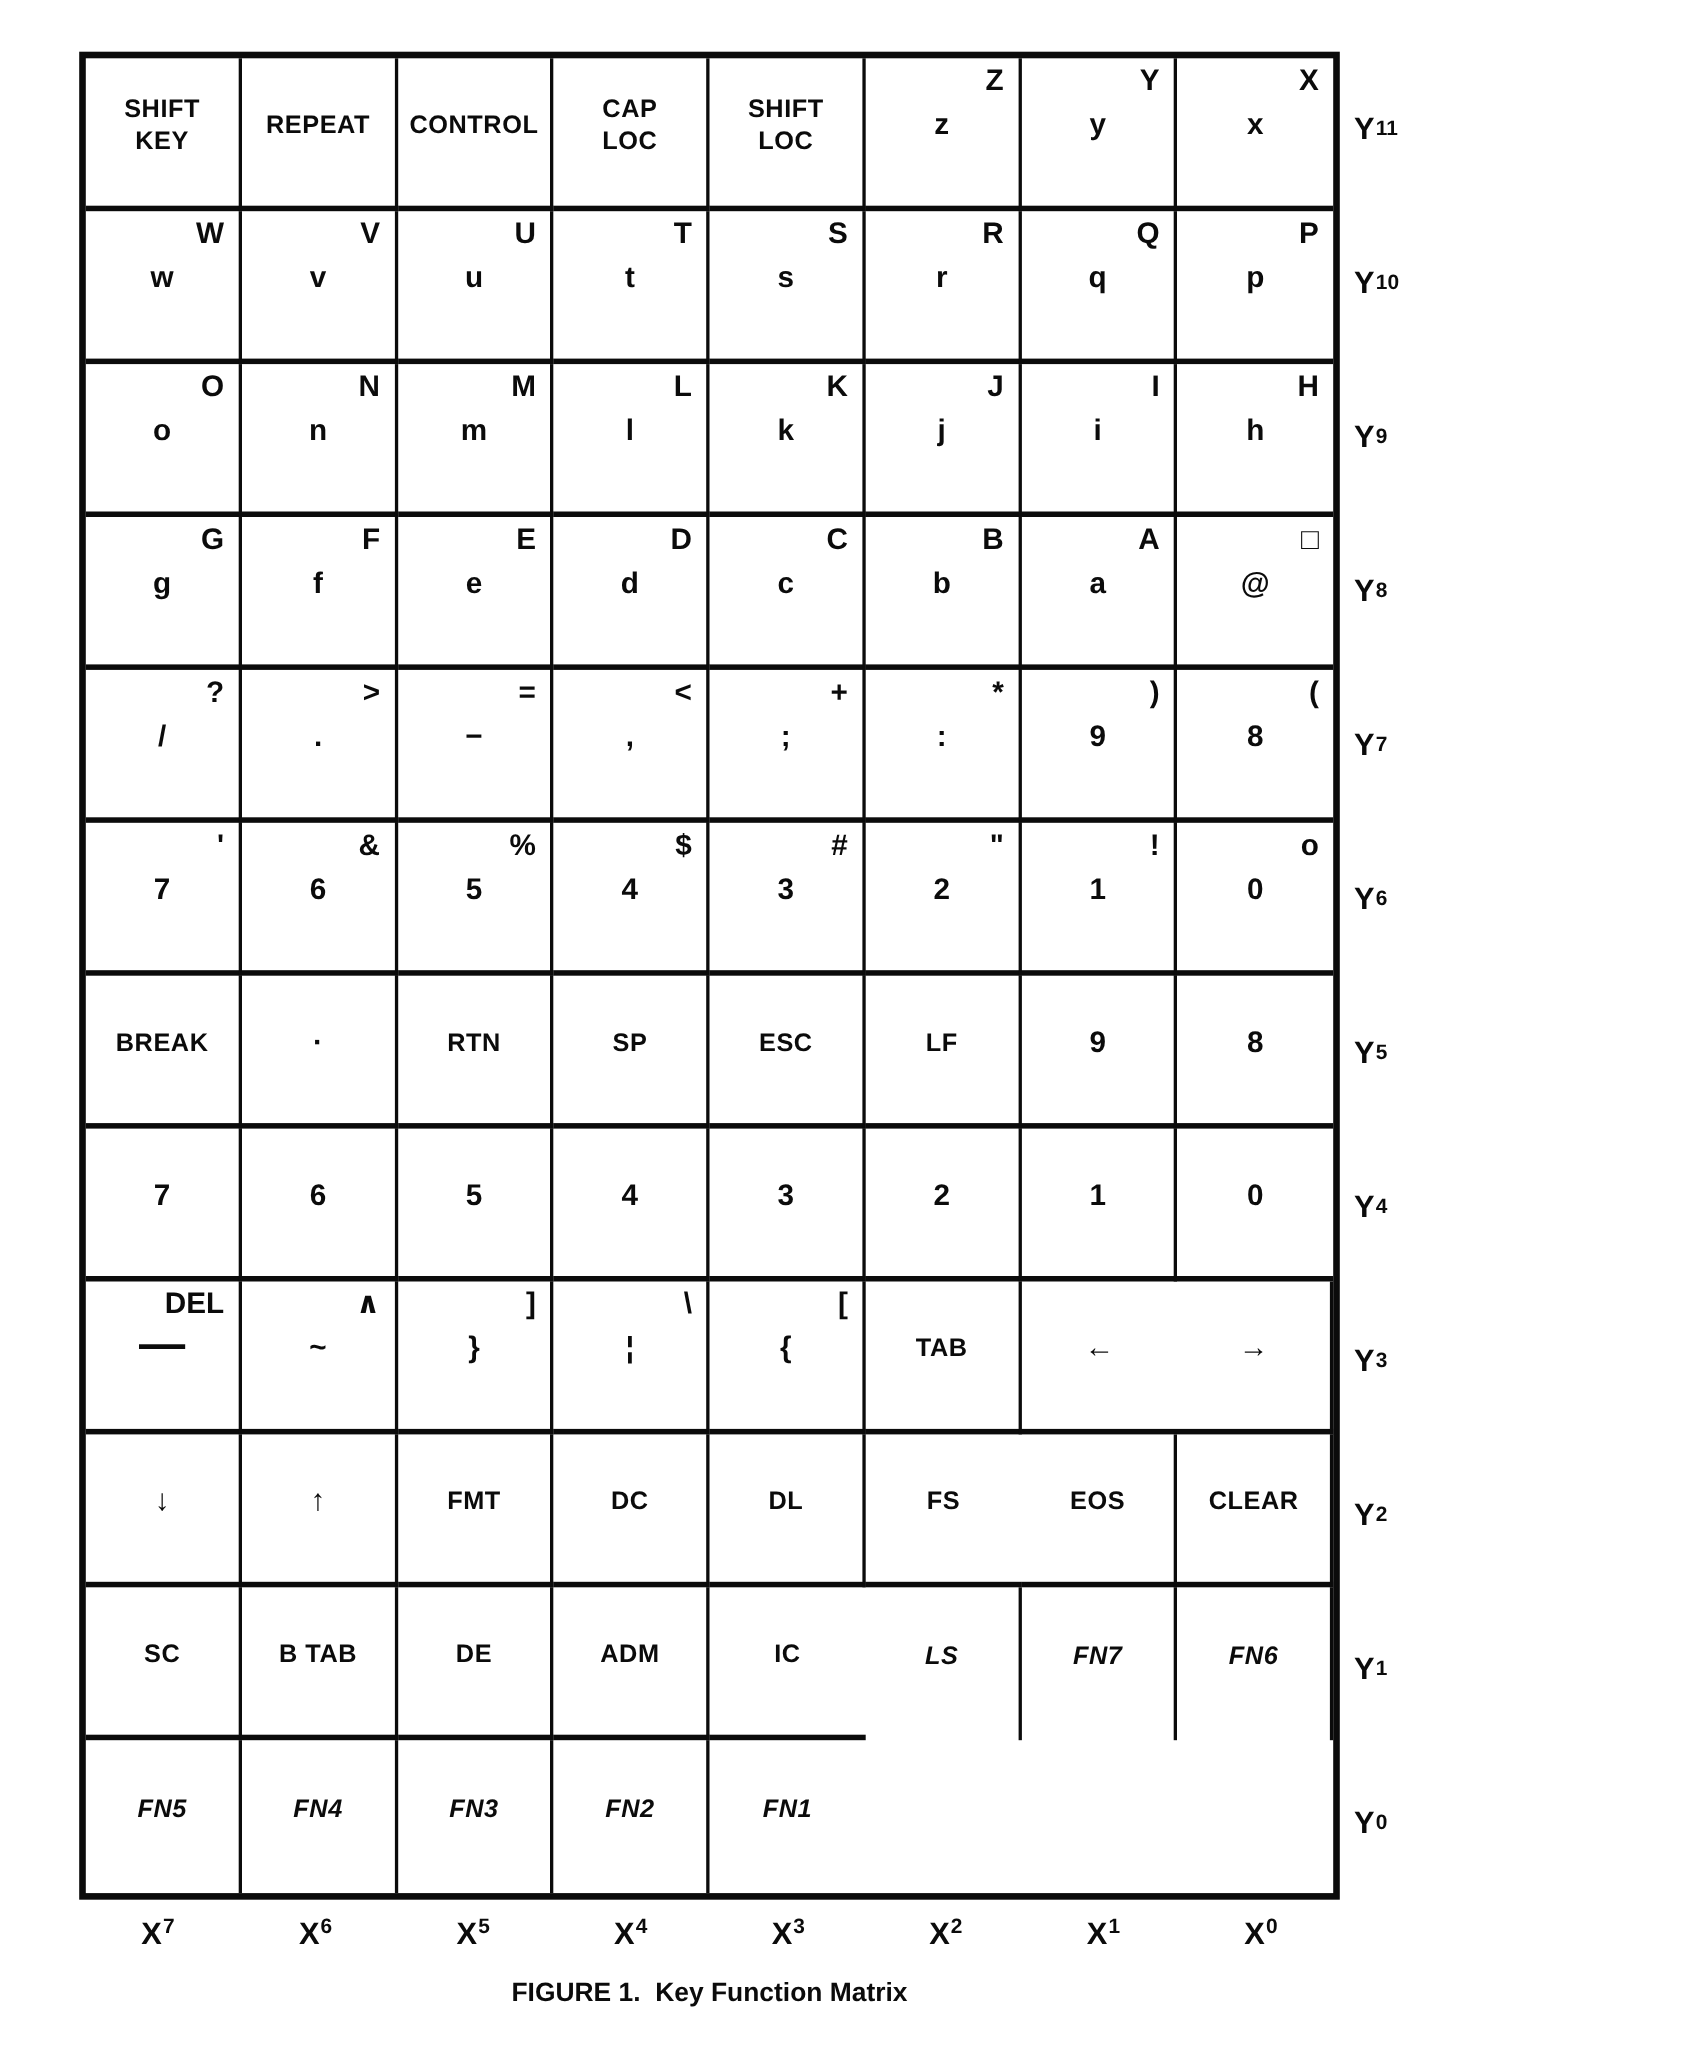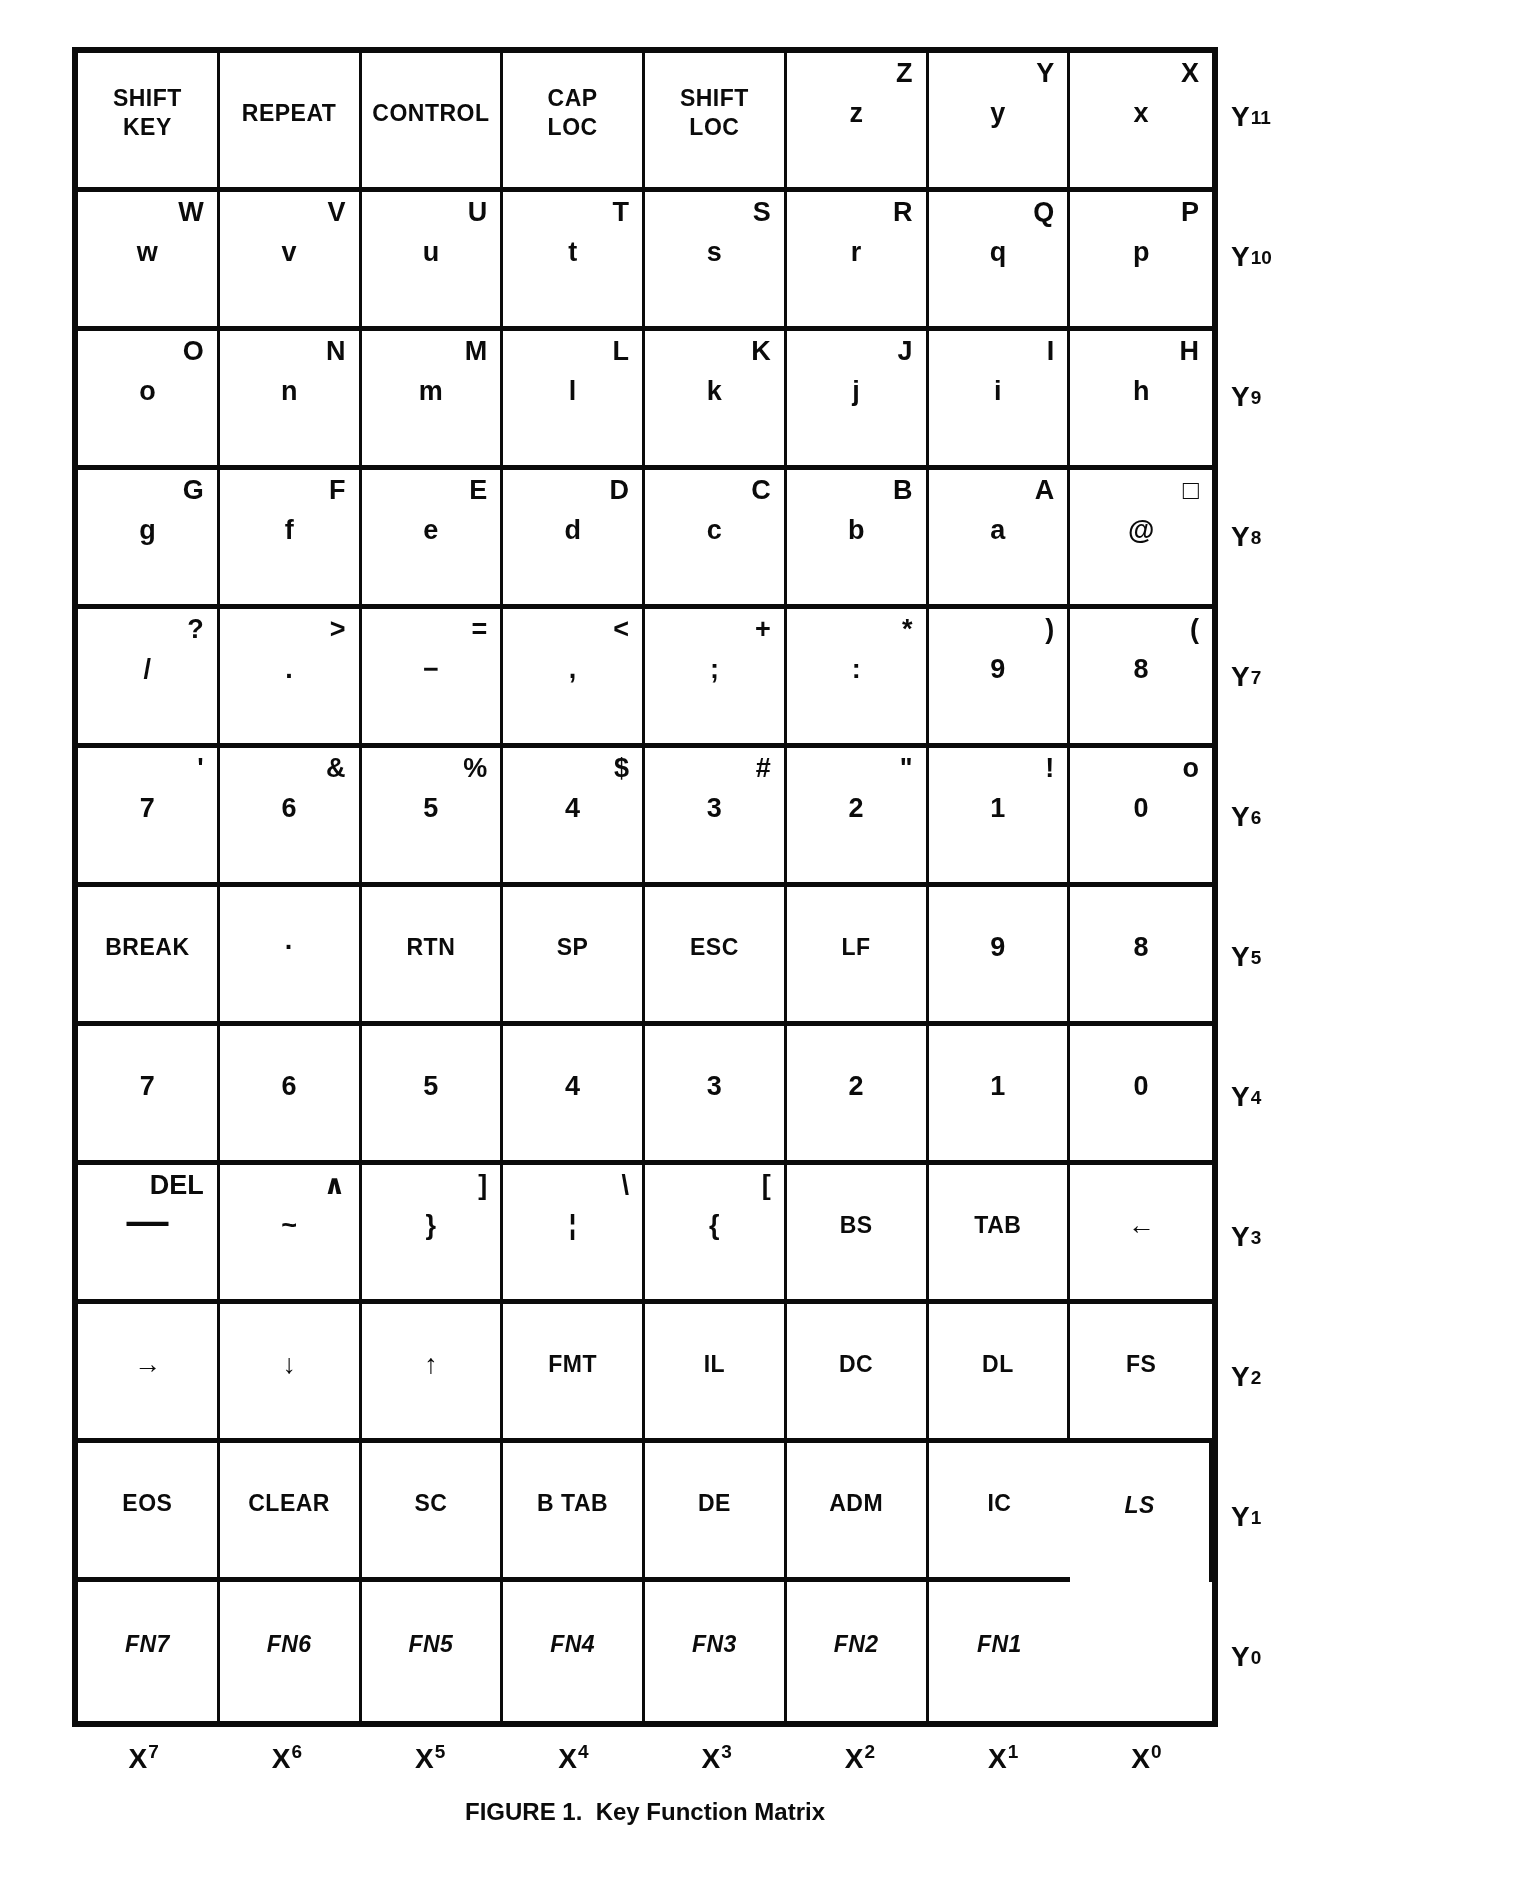--- a/index.html
+++ b/index.html
@@ -300,42 +300,36 @@
       </div>
       <div class="cell">
         <span class="shift">\</span>
         <span class="main">¦</span>
       </div>
       <div class="cell">
         <span class="shift">[</span>
         <span class="main">{</span>
       </div>
       <div class="cell">
-        <span class="main word">BS</span>
-      </div>
-      <div class="cell">
         <span class="main word">TAB</span>
       </div>
       <div class="cell lc">
         <span class="main">←</span>
       </div>
       <div class="cell">
         <span class="main">→</span>
       </div>
       <div class="cell">
         <span class="main">↓</span>
       </div>
       <div class="cell">
         <span class="main">↑</span>
       </div>
       <div class="cell">
         <span class="main word">FMT</span>
-      </div>
-      <div class="cell">
-        <span class="main word">IL</span>
       </div>
       <div class="cell">
         <span class="main word">DC</span>
       </div>
       <div class="cell">
         <span class="main word">DL</span>
       </div>
       <div class="cell lc">
         <span class="main word">FS</span>
       </div>

